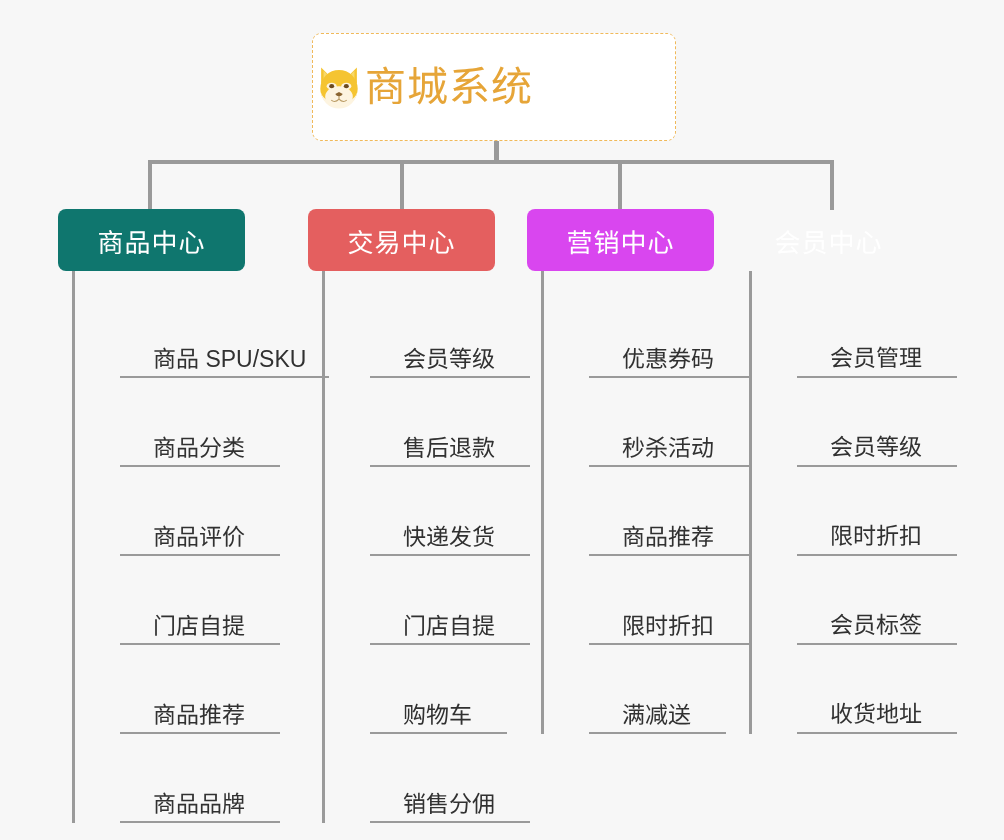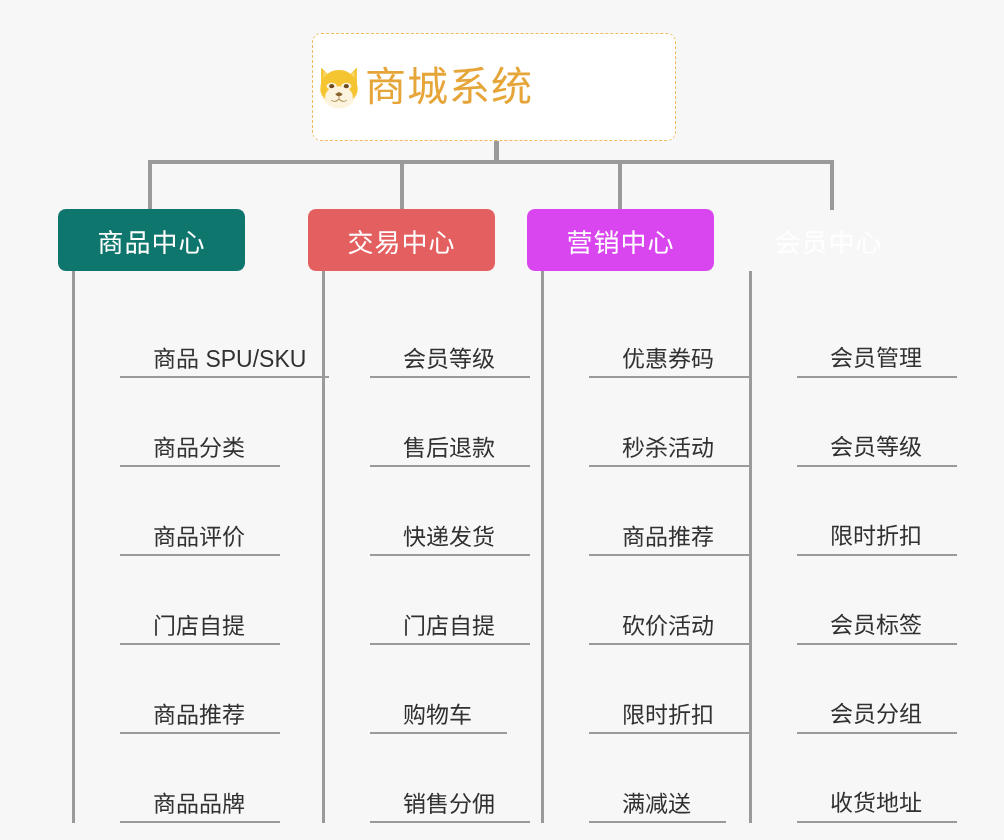--- a/index.html
+++ b/index.html
@@ -219,23 +219,20 @@
       <li class="leaf-item" data-w="4">
         <span class="leaf-label">优惠券码</span>
       </li>
       <li class="leaf-item" data-w="4">
         <span class="leaf-label">秒杀活动</span>
       </li>
       <li class="leaf-item" data-w="4">
         <span class="leaf-label">商品推荐</span>
       </li>
       <li class="leaf-item" data-w="4">
-        <span class="leaf-label">砍价活动</span>
-      </li>
-      <li class="leaf-item" data-w="4">
         <span class="leaf-label">限时折扣</span>
       </li>
       <li class="leaf-item" data-w="3">
         <span class="leaf-label">满减送</span>
       </li>
     </ul>
   </div>
 
   <div class="column" data-col="3" style="left:735px;font-family:Liberation Serif, serif;">
     <div class="cat-box">
@@ -248,21 +245,18 @@
       <li class="leaf-item" data-w="4">
         <span class="leaf-label">会员等级</span>
       </li>
       <li class="leaf-item" data-w="4">
         <span class="leaf-label">限时折扣</span>
       </li>
       <li class="leaf-item" data-w="4">
         <span class="leaf-label">会员标签</span>
       </li>
       <li class="leaf-item" data-w="4">
-        <span class="leaf-label">会员分组</span>
-      </li>
-      <li class="leaf-item" data-w="4">
         <span class="leaf-label">收货地址</span>
       </li>
     </ul>
   </div>
 
 </div>
 
 </body></html>

